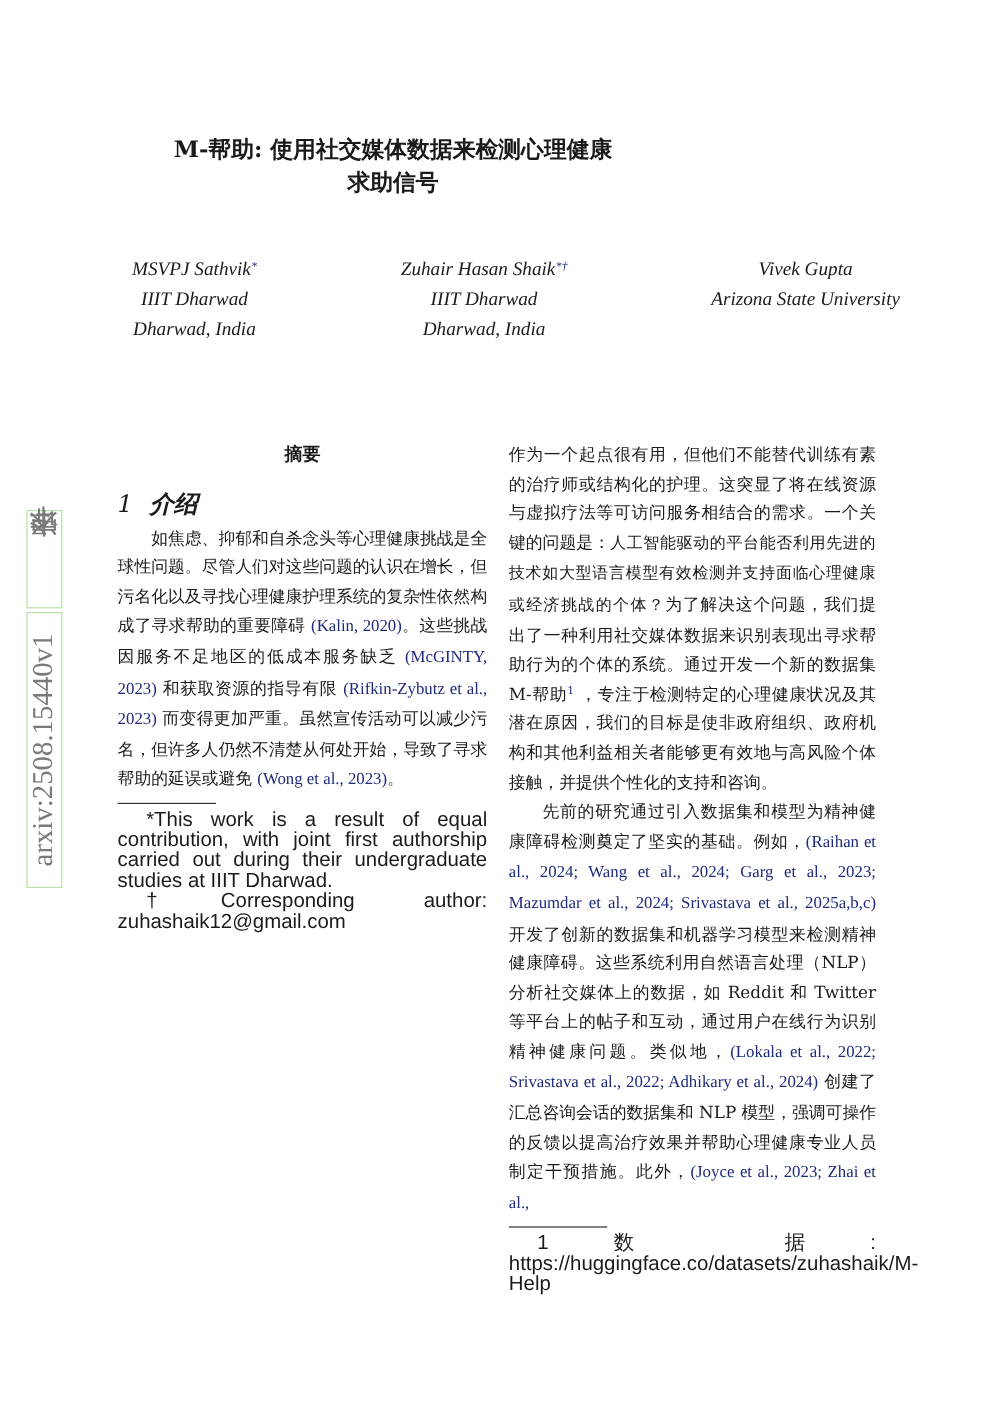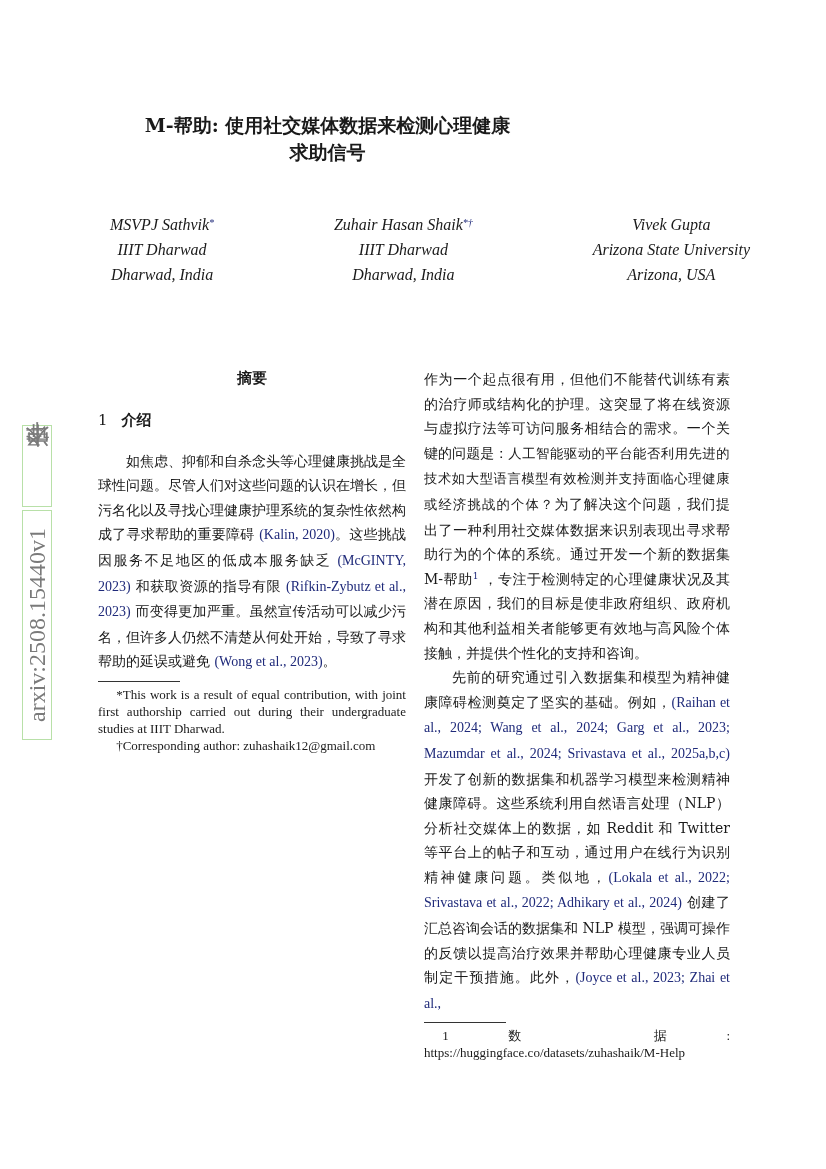--- a/index.html
+++ b/index.html
@@ -15,28 +15,28 @@
                font-family:"Liberation Serif",serif; font-size:24px;
                writing-mode:vertical-rl; transform:rotate(180deg);
                display:flex; align-items:center; justify-content:center; width:28px; }
   .wm-top { top:425px; height:80px; letter-spacing:1px; }
   .wm-bottom { top:510px; height:228px; }
   .col { position:absolute; font-size:14px; line-height:24.6px; text-align:justify; }
   .col-left { left:98px; width:308px; top:366px; }
   .col-right { left:424px; width:306px; top:367px; }
   .abs-title { text-align:center; font-weight:bold; font-size:15px; margin-bottom:16px; line-height:24px; }
   .abs-body { margin:0 0 0 22px; width:286px; font-size:13.3px; line-height:22.3px; }
-  .sec-head { font-weight:bold; font-size:15px; margin-top:18px; margin-bottom:16px; }
+  .sec-head { font-weight:bold; font-size:20px; margin-top:18px; margin-bottom:4px;font-style:italic; }
   .sec-num { font-weight:normal; margin-right:14px; }
   p { margin:0; }
   .indent { text-indent:2em; }
   .cite { color:#1f2a7a; font-family:"Liberation Serif",serif; }
   .em { font-family:"DejaVu Sans",sans-serif; letter-spacing:0.5px; font-size:13.3px; }
   .fn-rule { width:82px; border-top:1px solid #333; margin:6px 0 4px 0; }
-  .footnote { font-family:Liberation Serif, serif; font-size:13px; line-height:17px; text-align:justify; }
+  .footnote { font-family:Liberation Sans, sans-serif; font-size:17px; line-height:17px; text-align:justify; }
   .footnote .ind { text-indent:1.4em; }
   .fn-sup { color:#1f2a7a; font-size:9px; vertical-align:top; position:relative; top:-3px; }
 </style>
 </head>
 <body>
 
 <div class="title">
   <div>M-帮助: 使用社交媒体数据来检测心理健康</div>
   <div>求助信号</div>
 </div>
@@ -48,21 +48,20 @@
     <div>Dharwad, India</div>
   </div>
   <div class="author">
     <div><span>Zuhair Hasan Shaik</span><sup>*†</sup></div>
     <div>IIIT Dharwad</div>
     <div>Dharwad, India</div>
   </div>
   <div class="author">
     <div><span>Vivek Gupta</span></div>
     <div>Arizona State University</div>
-    <div>Arizona, USA</div>
   </div>
 </div>
 
 <div class="watermark wm-top">中译本</div>
 <div class="watermark wm-bottom">arxiv:2508.15440v1</div>
 
 <div class="col col-left">
   <div class="abs-title">摘要</div>
 
   <div class="sec-head">

